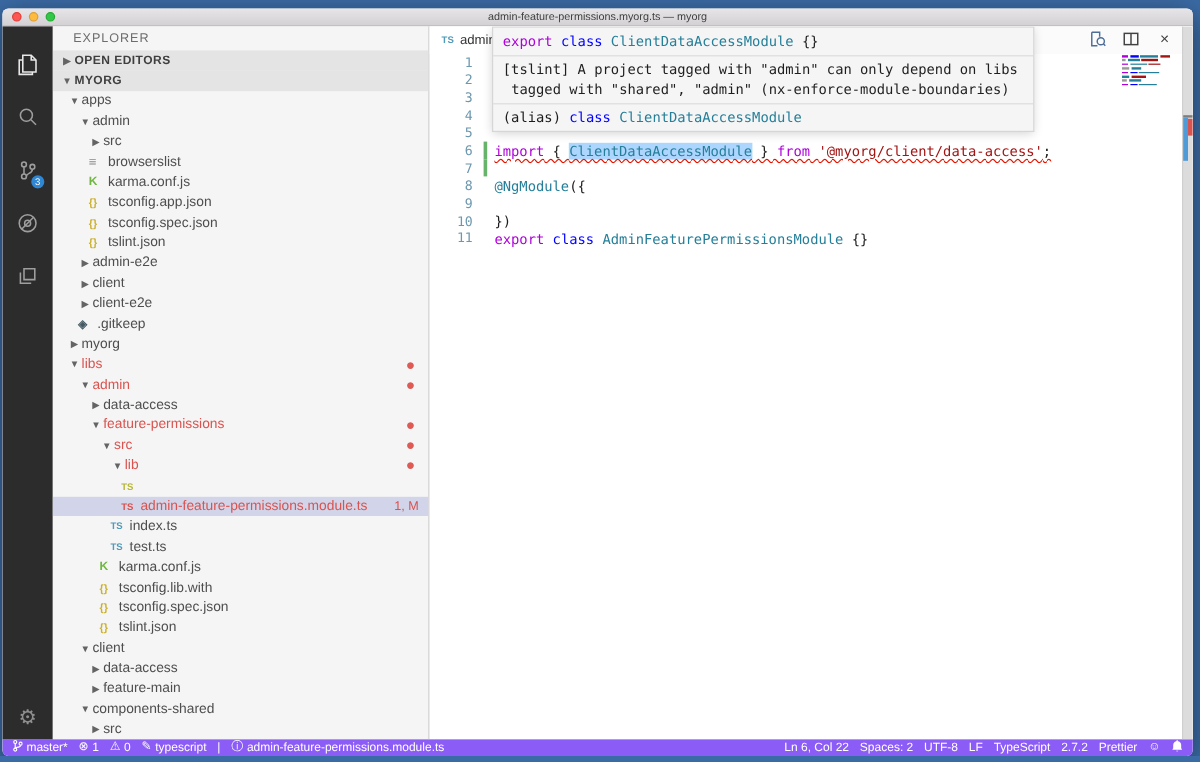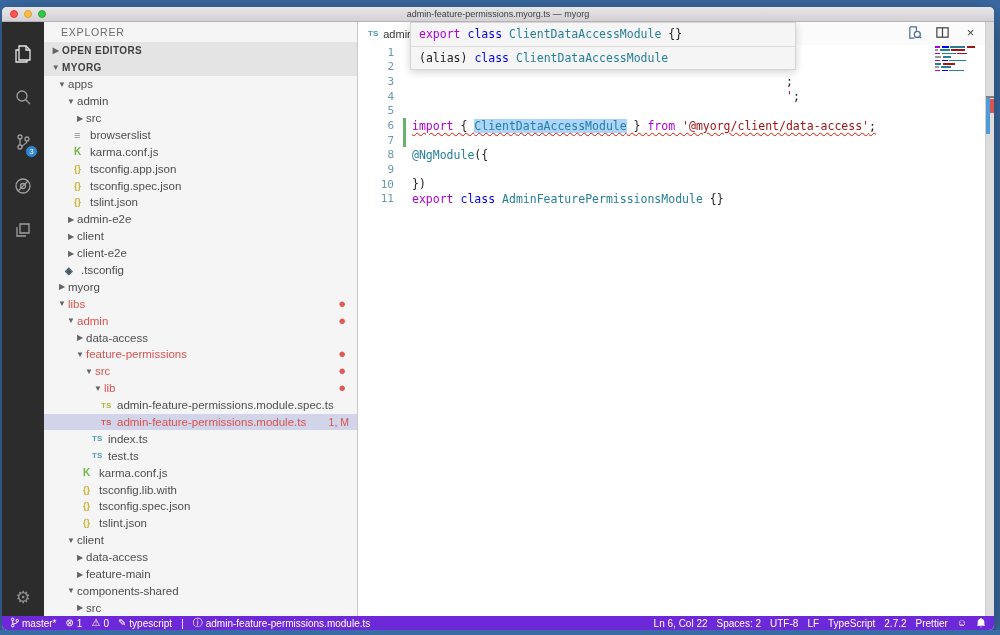--- a/index.html
+++ b/index.html
@@ -65,38 +65,38 @@
   .gutter { width:18px; flex:0 0 18px; position:relative; height:100%; }
   .gutter .gbar { position:absolute; left:9px; top:0; bottom:0; width:3px; background:#68b36b; }
   .ctext { white-space:pre; }
   .squig { text-decoration:underline wavy #e51400 1px; text-underline-offset:2px; }
   .tk-k{color:#AF00DB} .tk-b{color:#0000FF} .tk-t{color:#267F99}
   .tk-s{color:#A31515} .tk-d{color:#1b1b1b} .tk-v{color:#001080}
   .tk-sel { background:#add6ff; }
   .frag { position:absolute; left:428px; top:0; }
 
   
-  .tooltip { position:absolute; left:52px; top:0; width:386px; background:#f5f5f5;
+  .tooltip { position:absolute; left:52px; top:0; width:452px; background:#f5f5f5;
              border:1px solid #d6d6d6; box-shadow:0 2px 8px rgba(0,0,0,.18); z-index:6;
              font-family:"DejaVu Sans Mono","Liberation Mono",monospace; font-size:11.5px; color:#1e1e1e; }
   .tt-sec { padding:3px 8px; line-height:16.5px; white-space:pre-wrap; }
   .tt-sec + .tt-sec { border-top:1px solid #ddd; }
 
   
   .minimap { position:absolute; top:24px; right:13px; width:46px; z-index:4; }
   .mm-row { height:1.6px; margin-bottom:1.8px; display:flex; gap:1.5px; }
   .mm-seg { height:100%; }
   .ruler { position:absolute; top:0; right:0; bottom:0; width:9px; background:#dcdcdc;
            border-left:1px solid #cfcfcf; z-index:3; }
   .ruler .slider-line { position:absolute; top:74px; left:0; right:0; height:2px; background:#7e7e7e; }
   .ruler .mk-blue { position:absolute; left:0; width:4px; top:76px; height:36px; background:#4f9bd8; }
   .ruler .mk-red { position:absolute; right:0; width:4px; top:77px; height:14px; background:#d9534f; }
 
   
-  .statusbar { height:14px; flex:0 0 14px; background:#6d28d9; color:#fff; display:flex;
+  .statusbar { height:14px; flex:0 0 14px; background:#8b5cf6; color:#fff; display:flex;
                align-items:center; font-size:10px; padding:0 8px; justify-content:space-between; }
   .sb-group { display:flex; align-items:center; gap:9px; white-space:nowrap; }
   .sb-item { display:flex; align-items:center; gap:3px; cursor:pointer; }
   .sb-ic { font-size:10px; line-height:10px; }
 
   .desktop-strip-bottom { position:absolute; left:0; right:0; bottom:0; height:5px; background:#3b6ba5; }
 </style>
 </head>
 <body>
 
@@ -204,21 +204,21 @@
           <div class="tree-row" style="padding-left: 21px;">
             <span class="chev">▶</span>
             <span class="label">client</span>
           </div>
           <div class="tree-row" style="padding-left: 21px;">
             <span class="chev">▶</span>
             <span class="label">client-e2e</span>
           </div>
           <div class="tree-row" style="padding-left: 21px;">
             <span class="ficon" style="color: rgb(69, 90, 100); font-size: 10px;">◈</span>
-            <span class="label">.tsconfig</span>
+            <span class="label">.gitkeep</span>
           </div>
           <div class="tree-row" style="padding-left: 12px;">
             <span class="chev">▶</span>
             <span class="label">myorg</span>
           </div>
           <div class="tree-row red" style="padding-left: 12px;">
             <span class="chev">▼</span>
             <span class="label">libs</span>
             <span class="dot">●</span>
           </div>
@@ -241,21 +241,20 @@
             <span class="label">src</span>
             <span class="dot">●</span>
           </div>
           <div class="tree-row red" style="padding-left: 48px;">
             <span class="chev">▼</span>
             <span class="label">lib</span>
             <span class="dot">●</span>
           </div>
           <div class="tree-row" style="padding-left: 57px;">
             <span class="ficon" style="color: rgb(183, 183, 59); font-size: 8px;">TS</span>
-            <span class="label">admin-feature-permissions.module.spec.ts</span>
           </div>
           <div class="tree-row red selected" style="padding-left: 57px;">
             <span class="ficon" style="color: rgb(217, 83, 79); font-size: 8px;">TS</span>
             <span class="label">admin-feature-permissions.module.ts</span>
             <span class="rowbadge">1, M</span>
           </div>
           <div class="tree-row" style="padding-left: 48px;">
             <span class="ficon" style="color: rgb(81, 154, 186); font-size: 8px;">TS</span>
             <span class="label">index.ts</span>
           </div>
@@ -339,20 +338,21 @@
             <div class="cline"><span class="lnum">7</span><span class="gutter"><span class="gbar"></span></span><span class="ctext"></span></div>
             <div class="cline"><span class="lnum">8</span><span class="gutter"></span><span class="ctext"><span class="tk-t">@NgModule</span><span class="tk-d">({</span></span></div>
             <div class="cline"><span class="lnum">9</span><span class="gutter"></span></div>
             <div class="cline"><span class="lnum">10</span><span class="gutter"></span><span class="ctext"><span class="tk-d">})</span></span></div>
             <div class="cline"><span class="lnum">11</span><span class="gutter"></span><span class="ctext"><span class="tk-k">export</span><span class="tk-d"> </span><span class="tk-b">class</span><span class="tk-d"> </span><span class="tk-t">AdminFeaturePermissionsModule</span><span class="tk-d"> {}</span></span></div>
           </div>
       </div>
 
       <div class="tooltip">
         <div class="tt-sec" id="tt-sig"><span class="tk-k">export</span><span class="tk-d"> </span><span class="tk-b">class</span><span class="tk-d"> </span><span class="tk-t">ClientDataAccessModule</span><span class="tk-d"> {}</span></div>
+        <div class="tt-sec"><span>[tslint] A project tagged with "admin" can only depend on libs</span><br><span> tagged with "shared", "admin" (nx-enforce-module-boundaries)</span></div>
         <div class="tt-sec"><span id="tt-a1"><span class="tk-d">(alias) </span><span class="tk-b">class</span><span class="tk-d"> </span><span class="tk-t">ClientDataAccessModule</span></span><br></div>
       </div>
 
       <div class="minimap" id="minimap">
           <div class="mm-row">
             <div class="mm-seg" style="width: 5px; background: rgb(175, 0, 219);"></div>
             <div class="mm-seg" style="width: 7px; background: rgb(0, 0, 255);"></div>
             <div class="mm-seg" style="width: 15px; background: rgb(38, 127, 153);"></div>
             <div class="mm-seg" style="width: 8px; background: rgb(163, 21, 21);"></div>
           </div>

